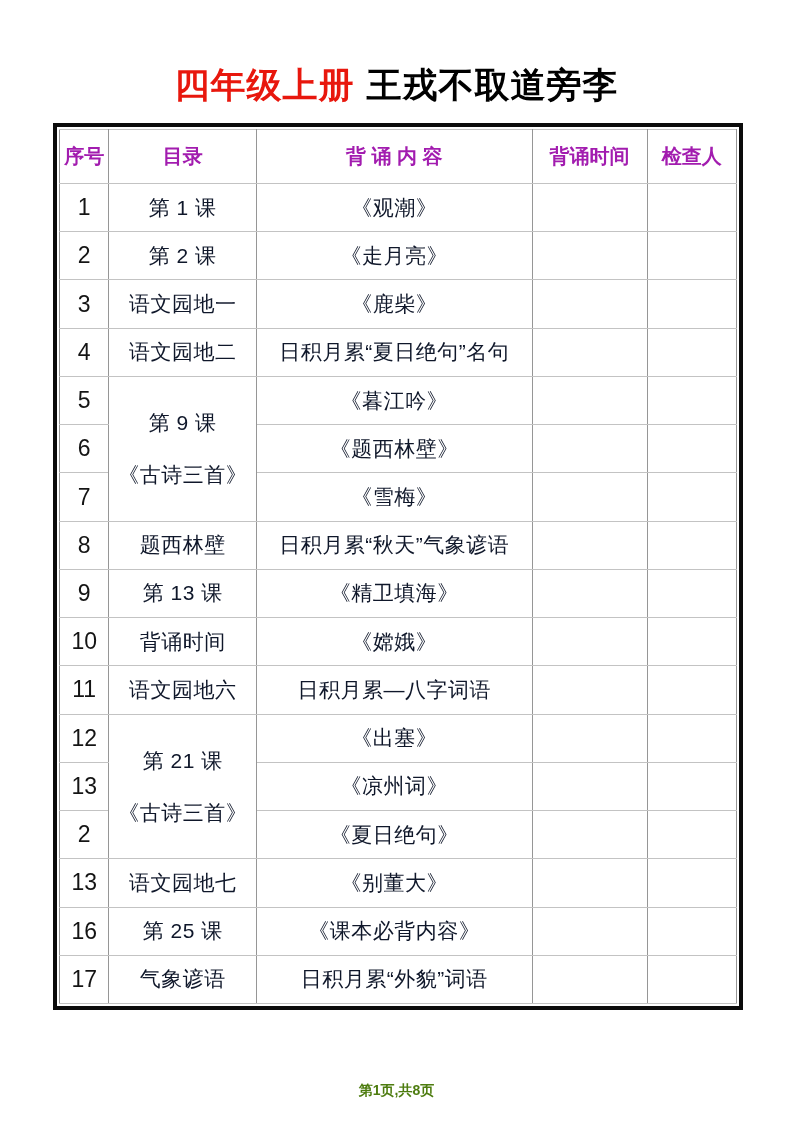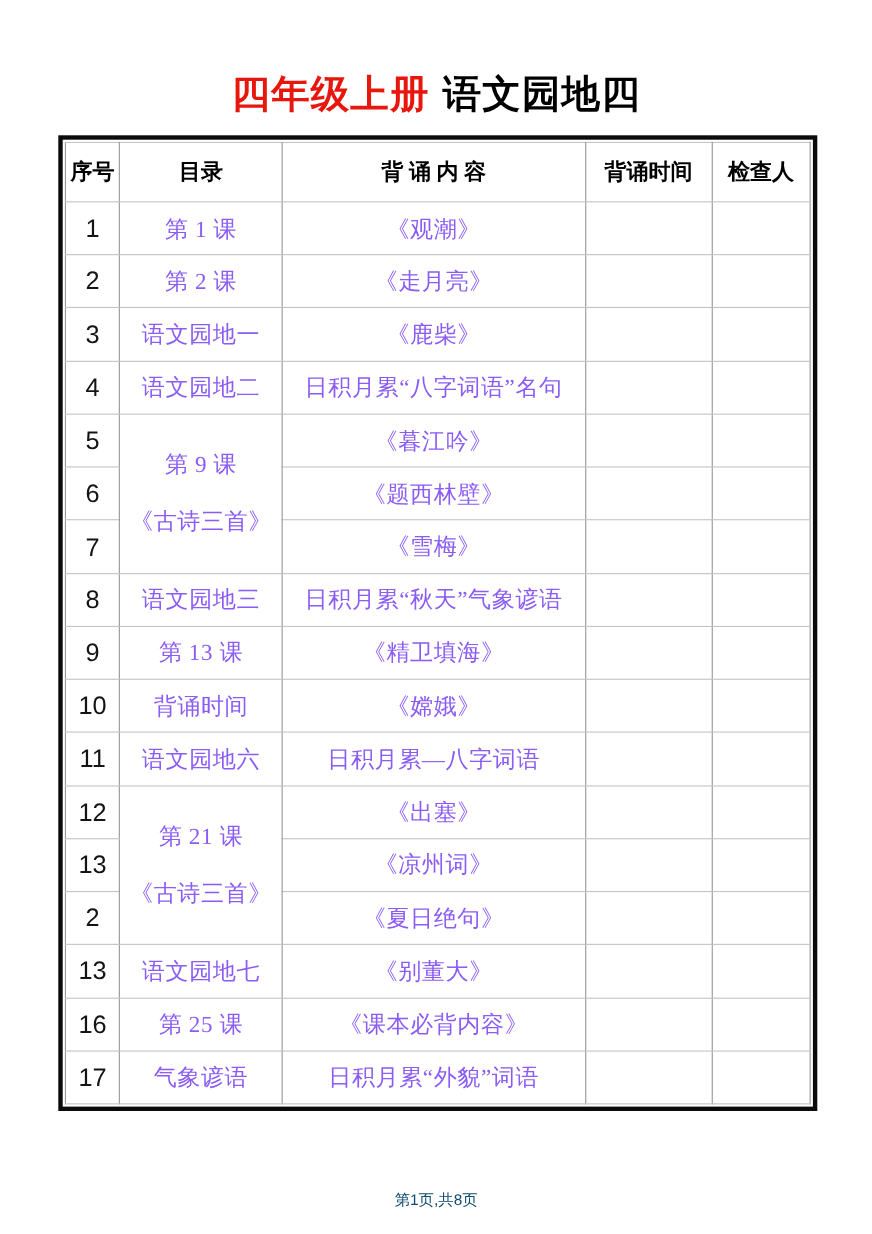--- a/index.html
+++ b/index.html
@@ -60,62 +60,63 @@
     text-align: center;
     vertical-align: middle;
     padding: 0 2px;
     overflow: hidden;
     background: #ffffff;
   }
   .content-table thead tr { height: 54px; }
   .content-table tbody tr { height: 48px; }
 
   .content-table th {
-    font-family: Liberation Serif, serif;
+    font-family: Liberation Sans, sans-serif;
     font-weight: bold;
     font-size: 20px;
-    color: #000000;
+    color: #a21caf;
     white-space: nowrap;
   }
   td.cell-serial {
     font-family: "Liberation Sans", sans-serif;
     font-size: 23px;
     color: #141414;
   }
   td.cell-catalog, td.cell-content {
-    font-family: Liberation Serif, serif;
+    font-family: Liberation Sans, sans-serif;
     font-size: 21px;
     letter-spacing: 0.5px;
-    color: #8b5cf6;
+    color: #0f172a;
     white-space: nowrap;
   }
   td.cell-catalog.merged .line {
     line-height: 1.0;
   }
   td.cell-catalog.merged .line + .line {
     margin-top: 31px;
   }
 
   
   .page-footer {
     position: absolute;
     top: 1082px;
     left: 0;
     width: 793px;
     text-align: center;
     font-size: 14px;
-    color: #0c4a6e;
+    color: #4d7c0f;
     font-family: "Liberation Sans", sans-serif;
+    font-weight: bold;
   }
 </style>
 </head>
 <body>
 
 <div class="doc-title">
-  <span class="grade" style="color: rgb(232, 23, 13);">四年级上册</span><span>语文园地四</span>
+  <span class="grade" style="color: rgb(232, 23, 13);">四年级上册</span><span>王戎不取道旁李</span>
 </div>
 
 <div class="table-wrap">
   <table class="content-table">
     <colgroup>
       <col style="width:7.3%">
       <col style="width:21.8%">
       <col style="width:40.7%">
       <col style="width:17.0%">
       <col style="width:13.2%">
@@ -147,21 +148,21 @@
         <tr>
           <td class="cell-serial">3</td>
           <td class="cell-catalog">语文园地一</td>
           <td class="cell-content">《鹿柴》</td>
           <td class="cell-time"></td>
           <td class="cell-checker"></td>
         </tr>
         <tr>
           <td class="cell-serial">4</td>
           <td class="cell-catalog">语文园地二</td>
-          <td class="cell-content">日积月累“八字词语”名句</td>
+          <td class="cell-content">日积月累“夏日绝句”名句</td>
           <td class="cell-time"></td>
           <td class="cell-checker"></td>
         </tr>
         <tr>
           <td class="cell-serial">5</td>
           <td class="cell-catalog merged" rowspan="3">
             <div class="line">第 9 课</div>
             <div class="line">《古诗三首》</div>
           </td>
           <td class="cell-content">《暮江吟》</td>
@@ -175,21 +176,21 @@
           <td class="cell-checker"></td>
         </tr>
         <tr>
           <td class="cell-serial">7</td>
           <td class="cell-content">《雪梅》</td>
           <td class="cell-time"></td>
           <td class="cell-checker"></td>
         </tr>
         <tr>
           <td class="cell-serial">8</td>
-          <td class="cell-catalog">语文园地三</td>
+          <td class="cell-catalog">题西林壁</td>
           <td class="cell-content">日积月累“秋天”气象谚语</td>
           <td class="cell-time"></td>
           <td class="cell-checker"></td>
         </tr>
         <tr>
           <td class="cell-serial">9</td>
           <td class="cell-catalog">第 13 课</td>
           <td class="cell-content">《精卫填海》</td>
           <td class="cell-time"></td>
           <td class="cell-checker"></td>

